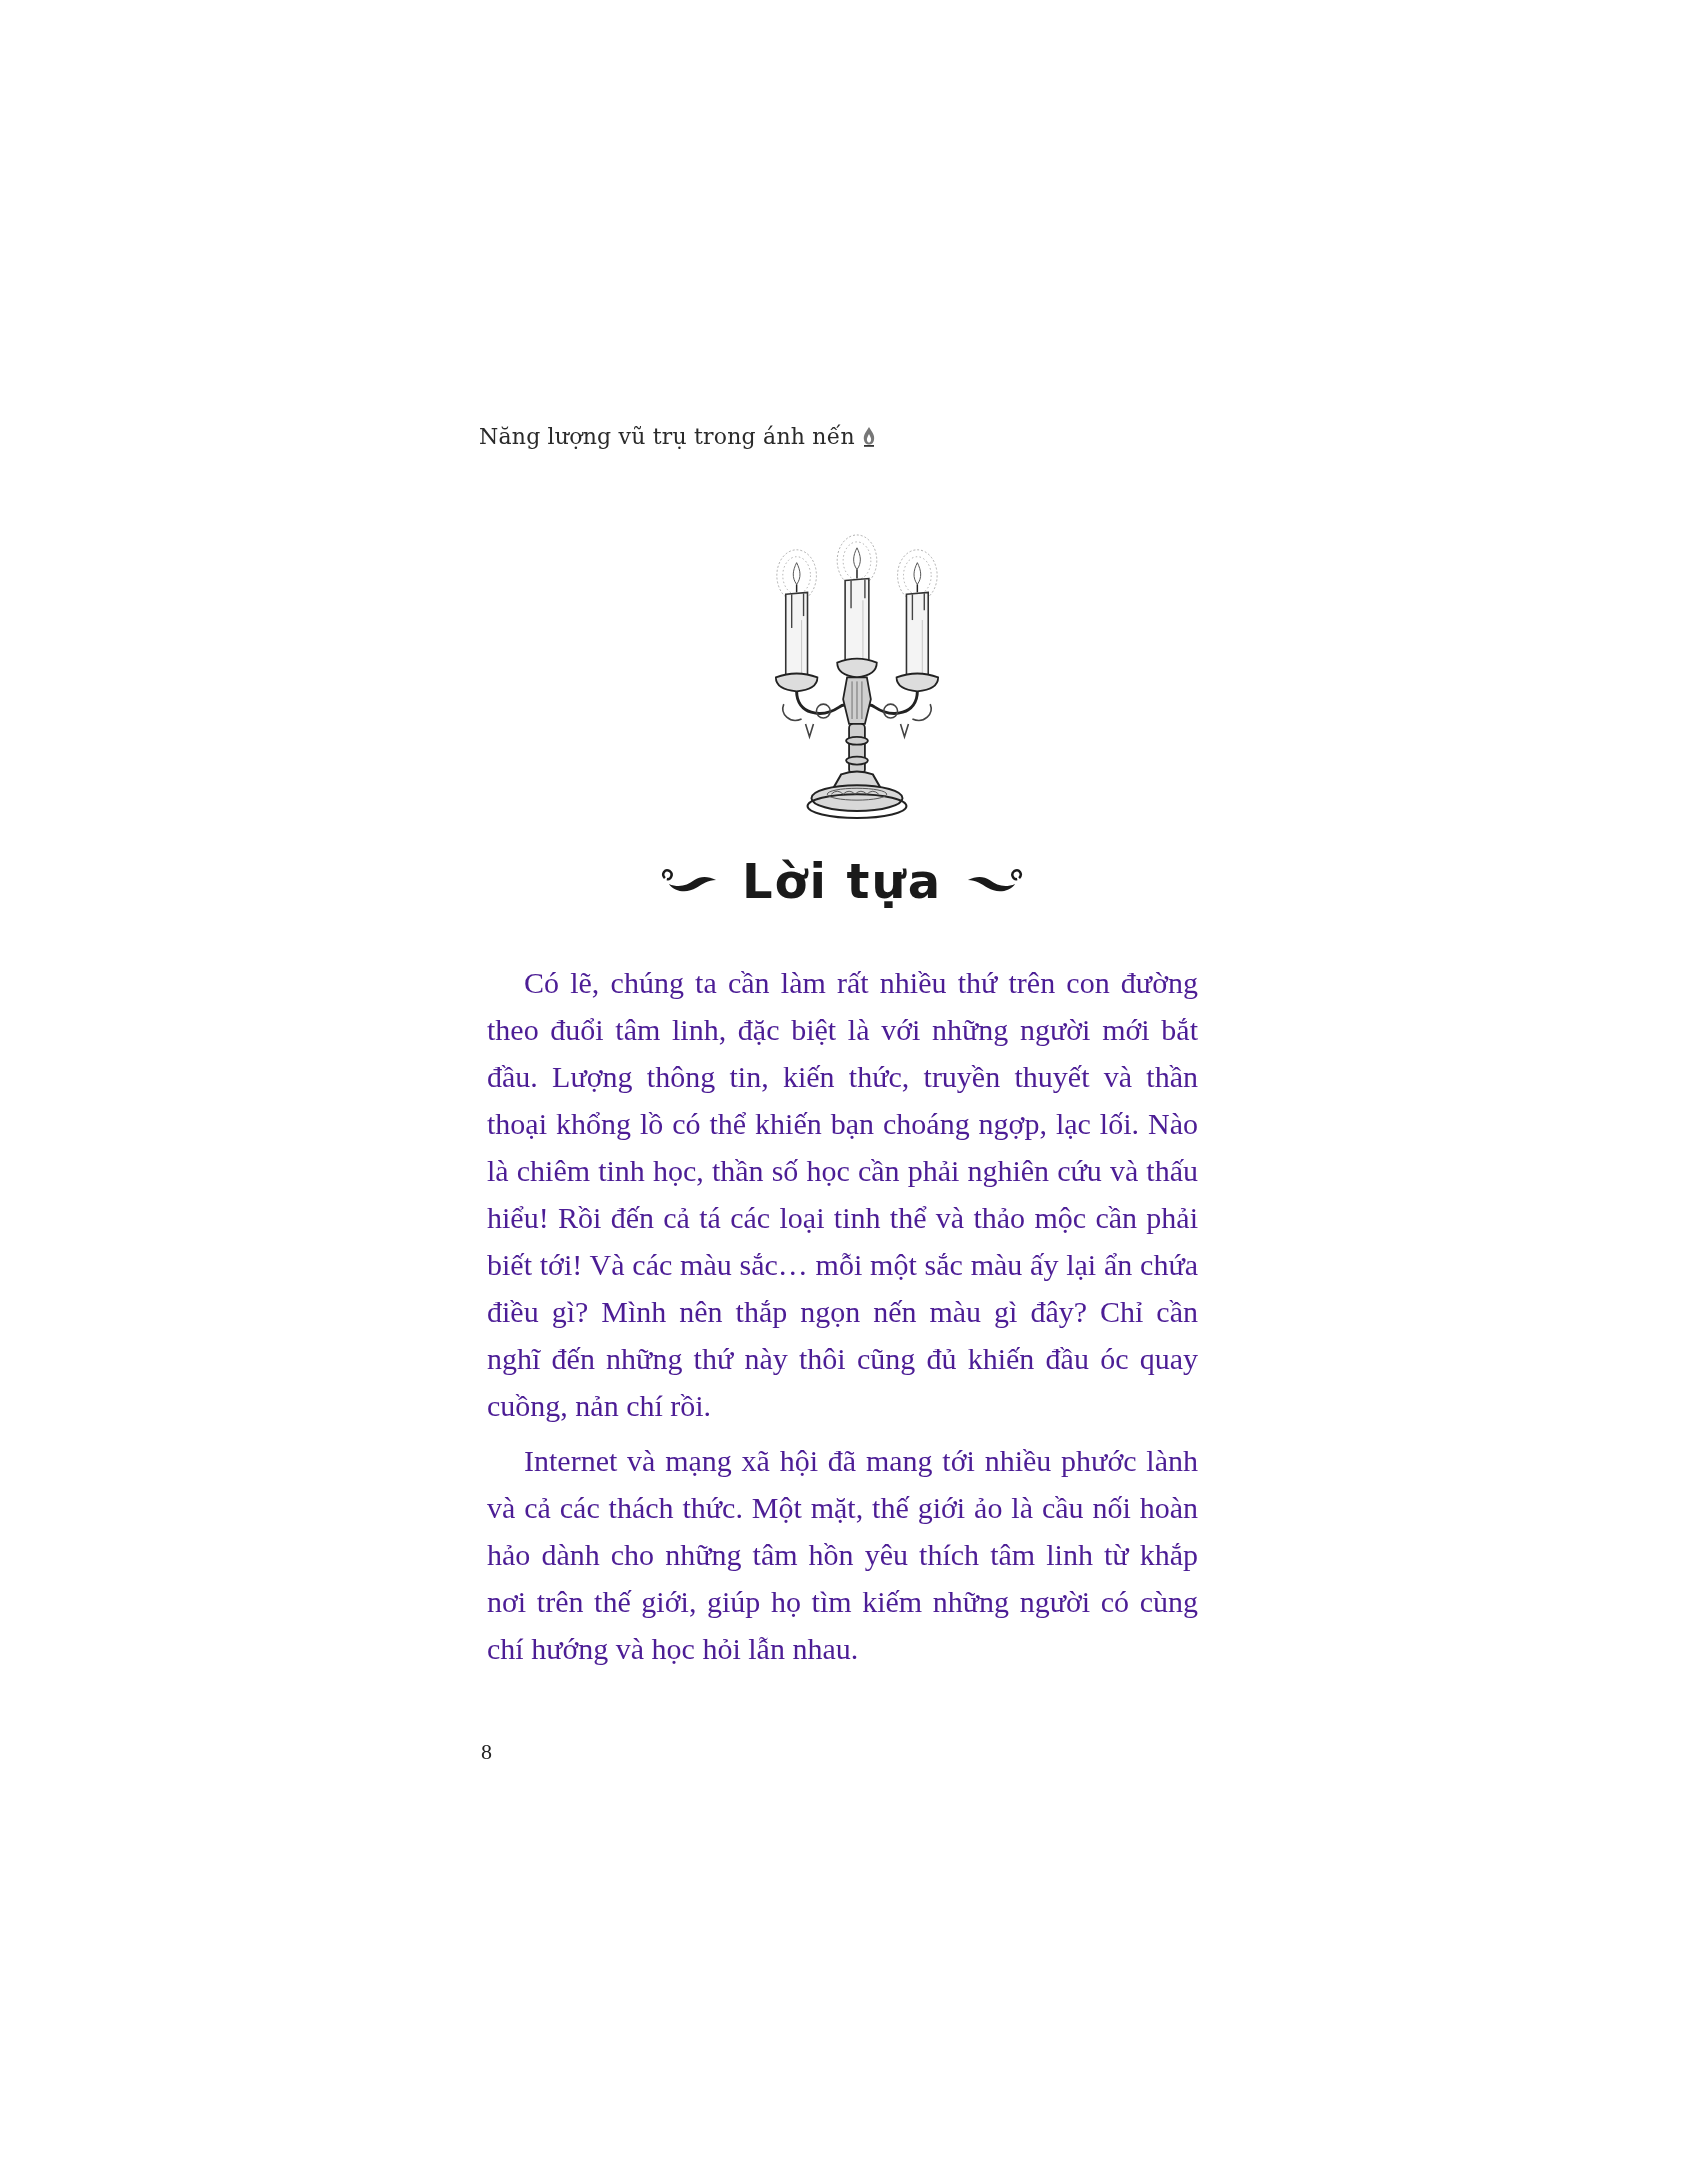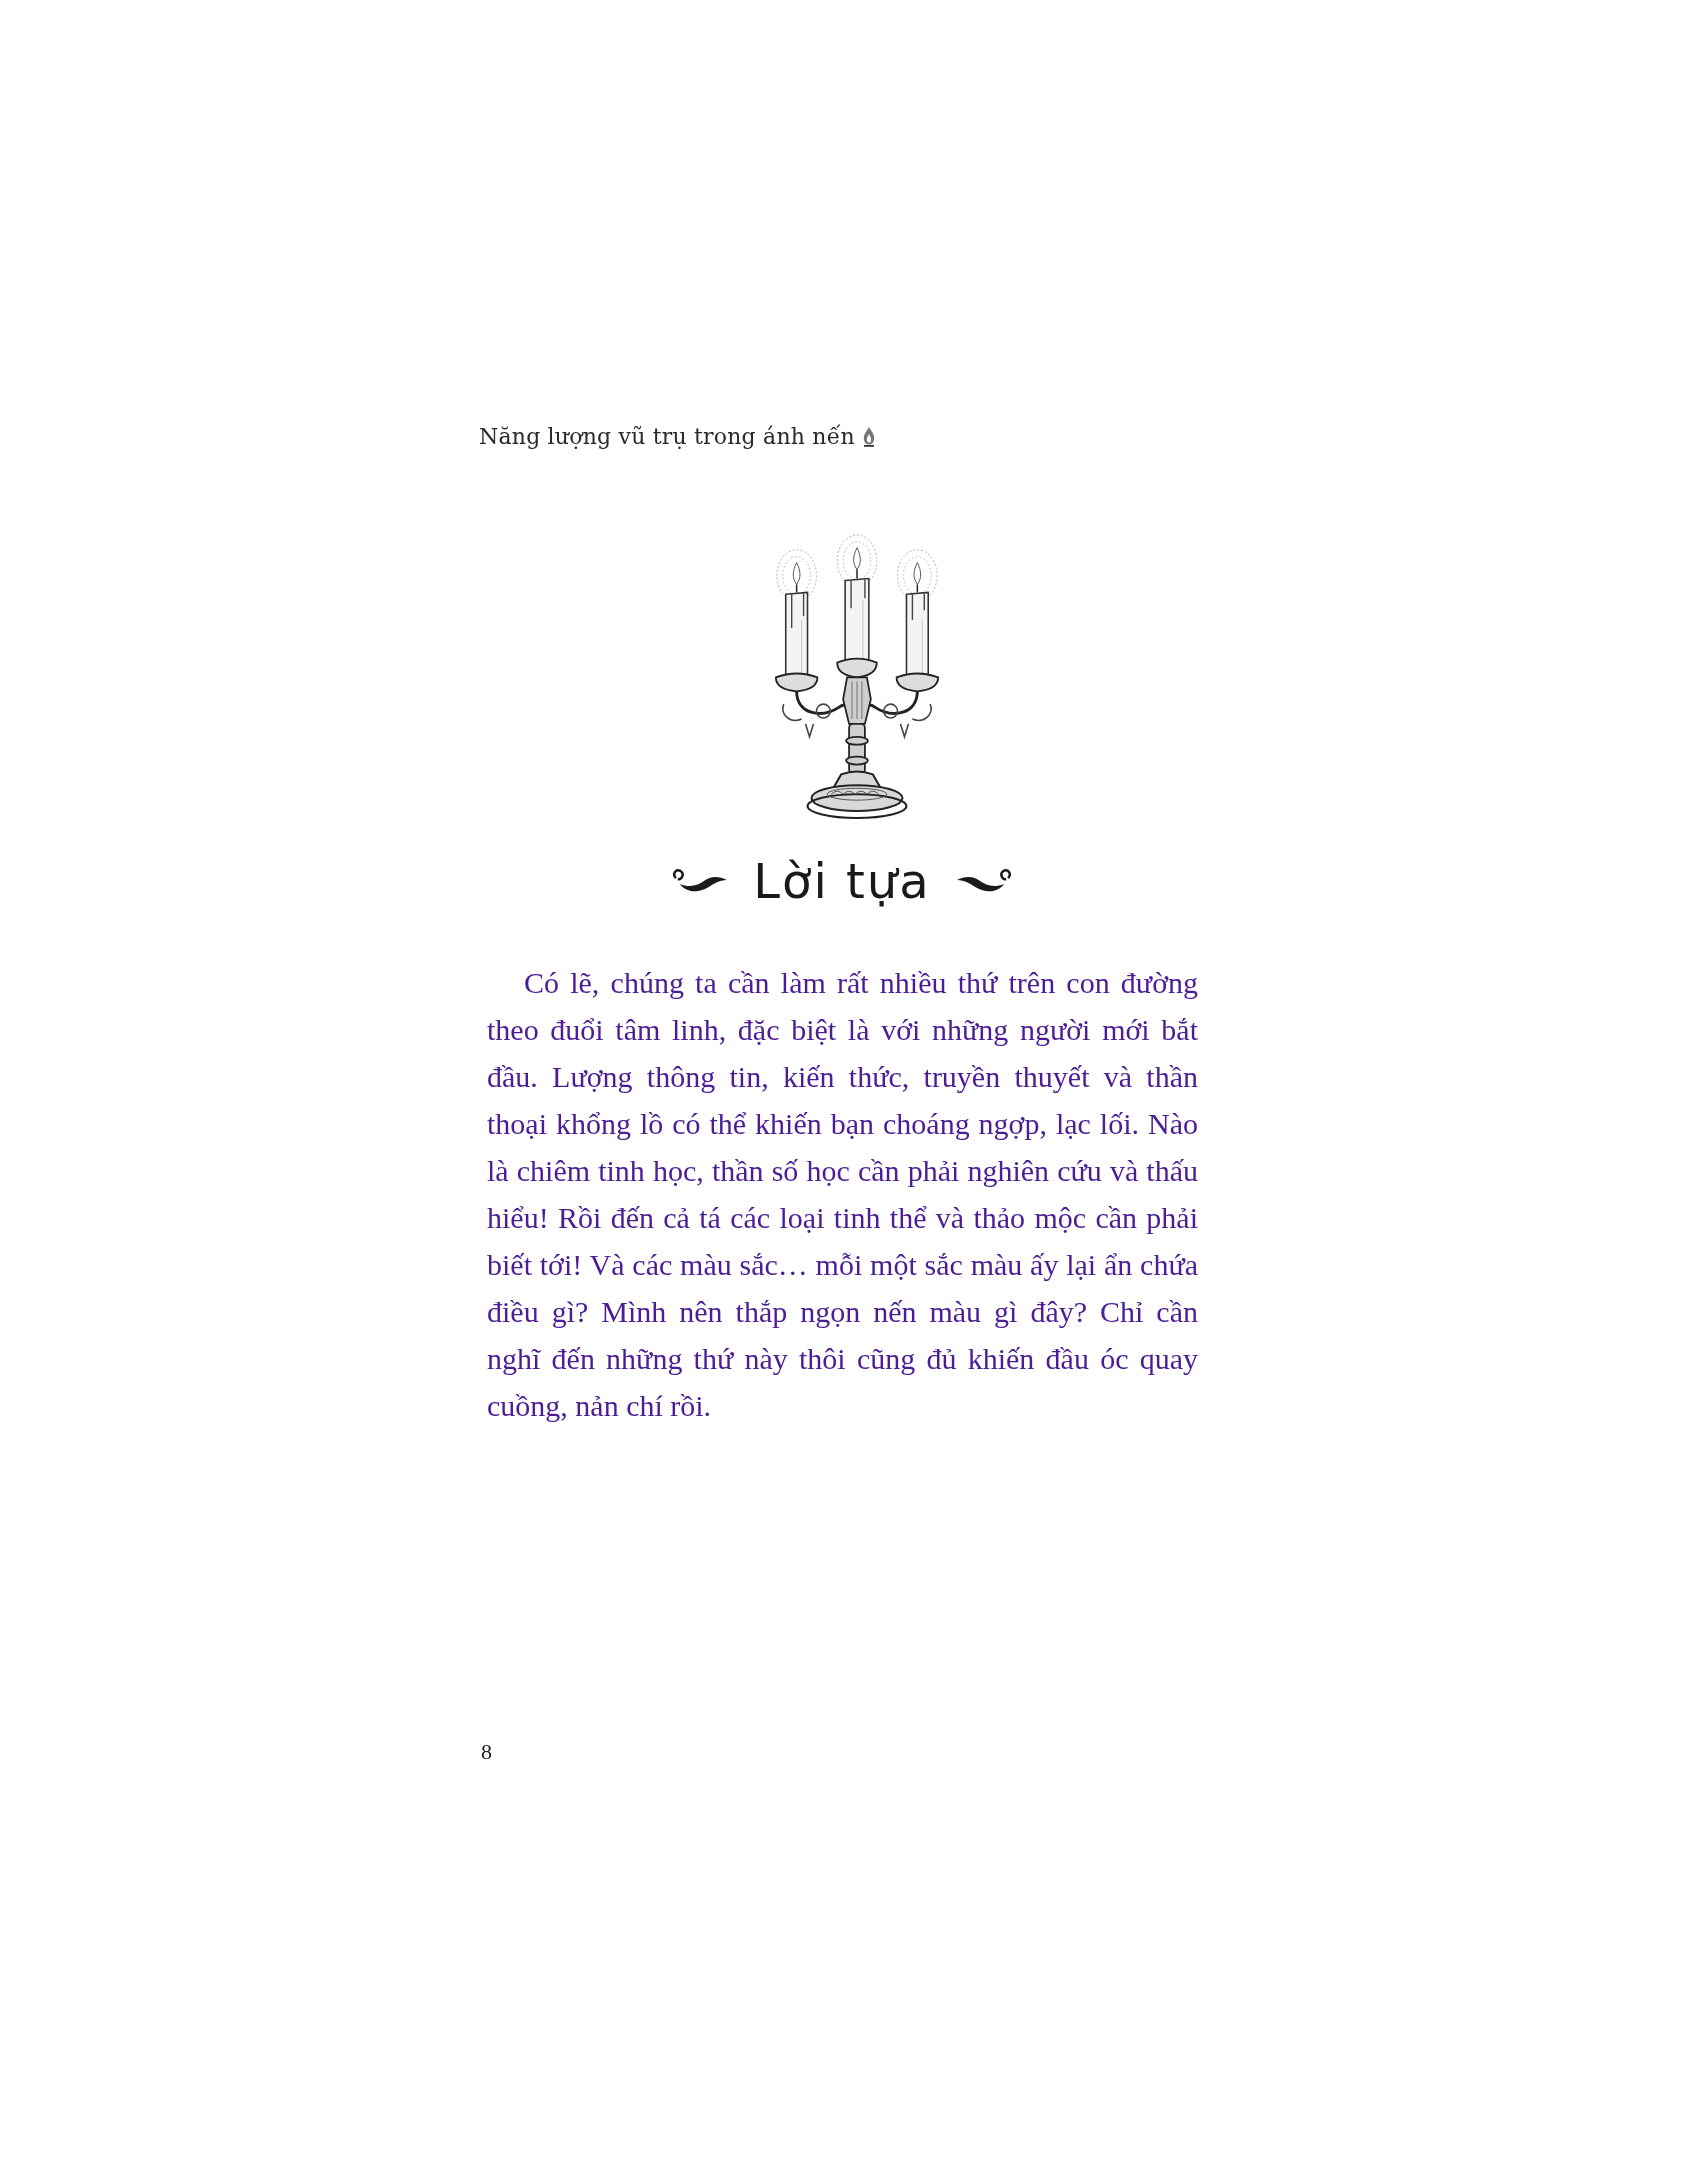--- a/index.html
+++ b/index.html
@@ -10,21 +10,21 @@
     font-family:"DejaVu Serif", serif; font-size:22px; color:#2a2a2a; letter-spacing:0.2px;
     white-space:nowrap; display:flex; align-items:center;
   }
   .running-header .flame { display:inline-block; margin-left:6px; width:16px; height:22px; }
   .illustration { position:absolute; left:762px; top:505px; width:188px; height:302px; }
   .title-row {
     position:absolute; left:634px; top:830px; width:416px; height:69px;
     display:flex; align-items:center; justify-content:center;
   }
   .title {
-    font-family:"DejaVu Sans", sans-serif; font-size:48px; font-weight:normal; color:#1a1a1a;
+    font-family:"DejaVu Sans", sans-serif; font-size:48px; font-weight:bold; color:#1a1a1a;
     margin:16px 22px; letter-spacing:2px; line-height:1;
   }
   .swash { width:63px; height:30px; }
   .body-text {
     position:absolute; left:487px; top:943px; width:711px;
     font-family:"Liberation Serif", serif; font-size:30px; line-height:47px; color:#4c1d95;
     text-align:justify;
   }
   .body-text p { margin:0 0 8px 0; text-indent:37px; }
   .page-number {
@@ -154,18 +154,19 @@
     <span>
       <svg class="swash" viewBox="0 0 64 30">
         <path d="M4 16 C12 12 20 12 26 16 C34 22 42 24 52 20 C46 28 34 30 24 24 C18 20 12 16 4 16 Z" fill="#1a1a1a"></path>
         <path d="M56 14 C60 10 56 4 51 7 C47 10 50 16 54 15" fill="none" stroke="#1a1a1a" stroke-width="2.5"></path>
       </svg>
     </span>
   </div>
 
   <div class="body-text">
     <p>Có lẽ, chúng ta cần làm rất nhiều thứ trên con đường theo đuổi tâm linh, đặc biệt là với những người mới bắt đầu. Lượng thông tin, kiến thức, truyền thuyết và thần thoại khổng lồ có thể khiến bạn choáng ngợp, lạc lối. Nào là chiêm tinh học, thần số học cần phải nghiên cứu và thấu hiểu! Rồi đến cả tá các loại tinh thể và thảo mộc cần phải biết tới! Và các màu sắc… mỗi một sắc màu ấy lại ẩn chứa điều gì? Mình nên thắp ngọn nến màu gì đây? Chỉ cần nghĩ đến những thứ này thôi cũng đủ khiến đầu óc quay cuồng, nản chí rồi.</p>
+    <p>Internet và mạng xã hội đã mang tới nhiều phước lành và cả các thách thức. Một mặt, thế giới ảo là cầu nối hoàn hảo dành cho những tâm hồn yêu thích tâm linh từ khắp nơi trên thế giới, giúp họ tìm kiếm những người có cùng chí hướng và học hỏi lẫn nhau.</p>
   </div>
 
   <div class="page-number">8</div>
 
 </div>
 
 
 </body></html>

